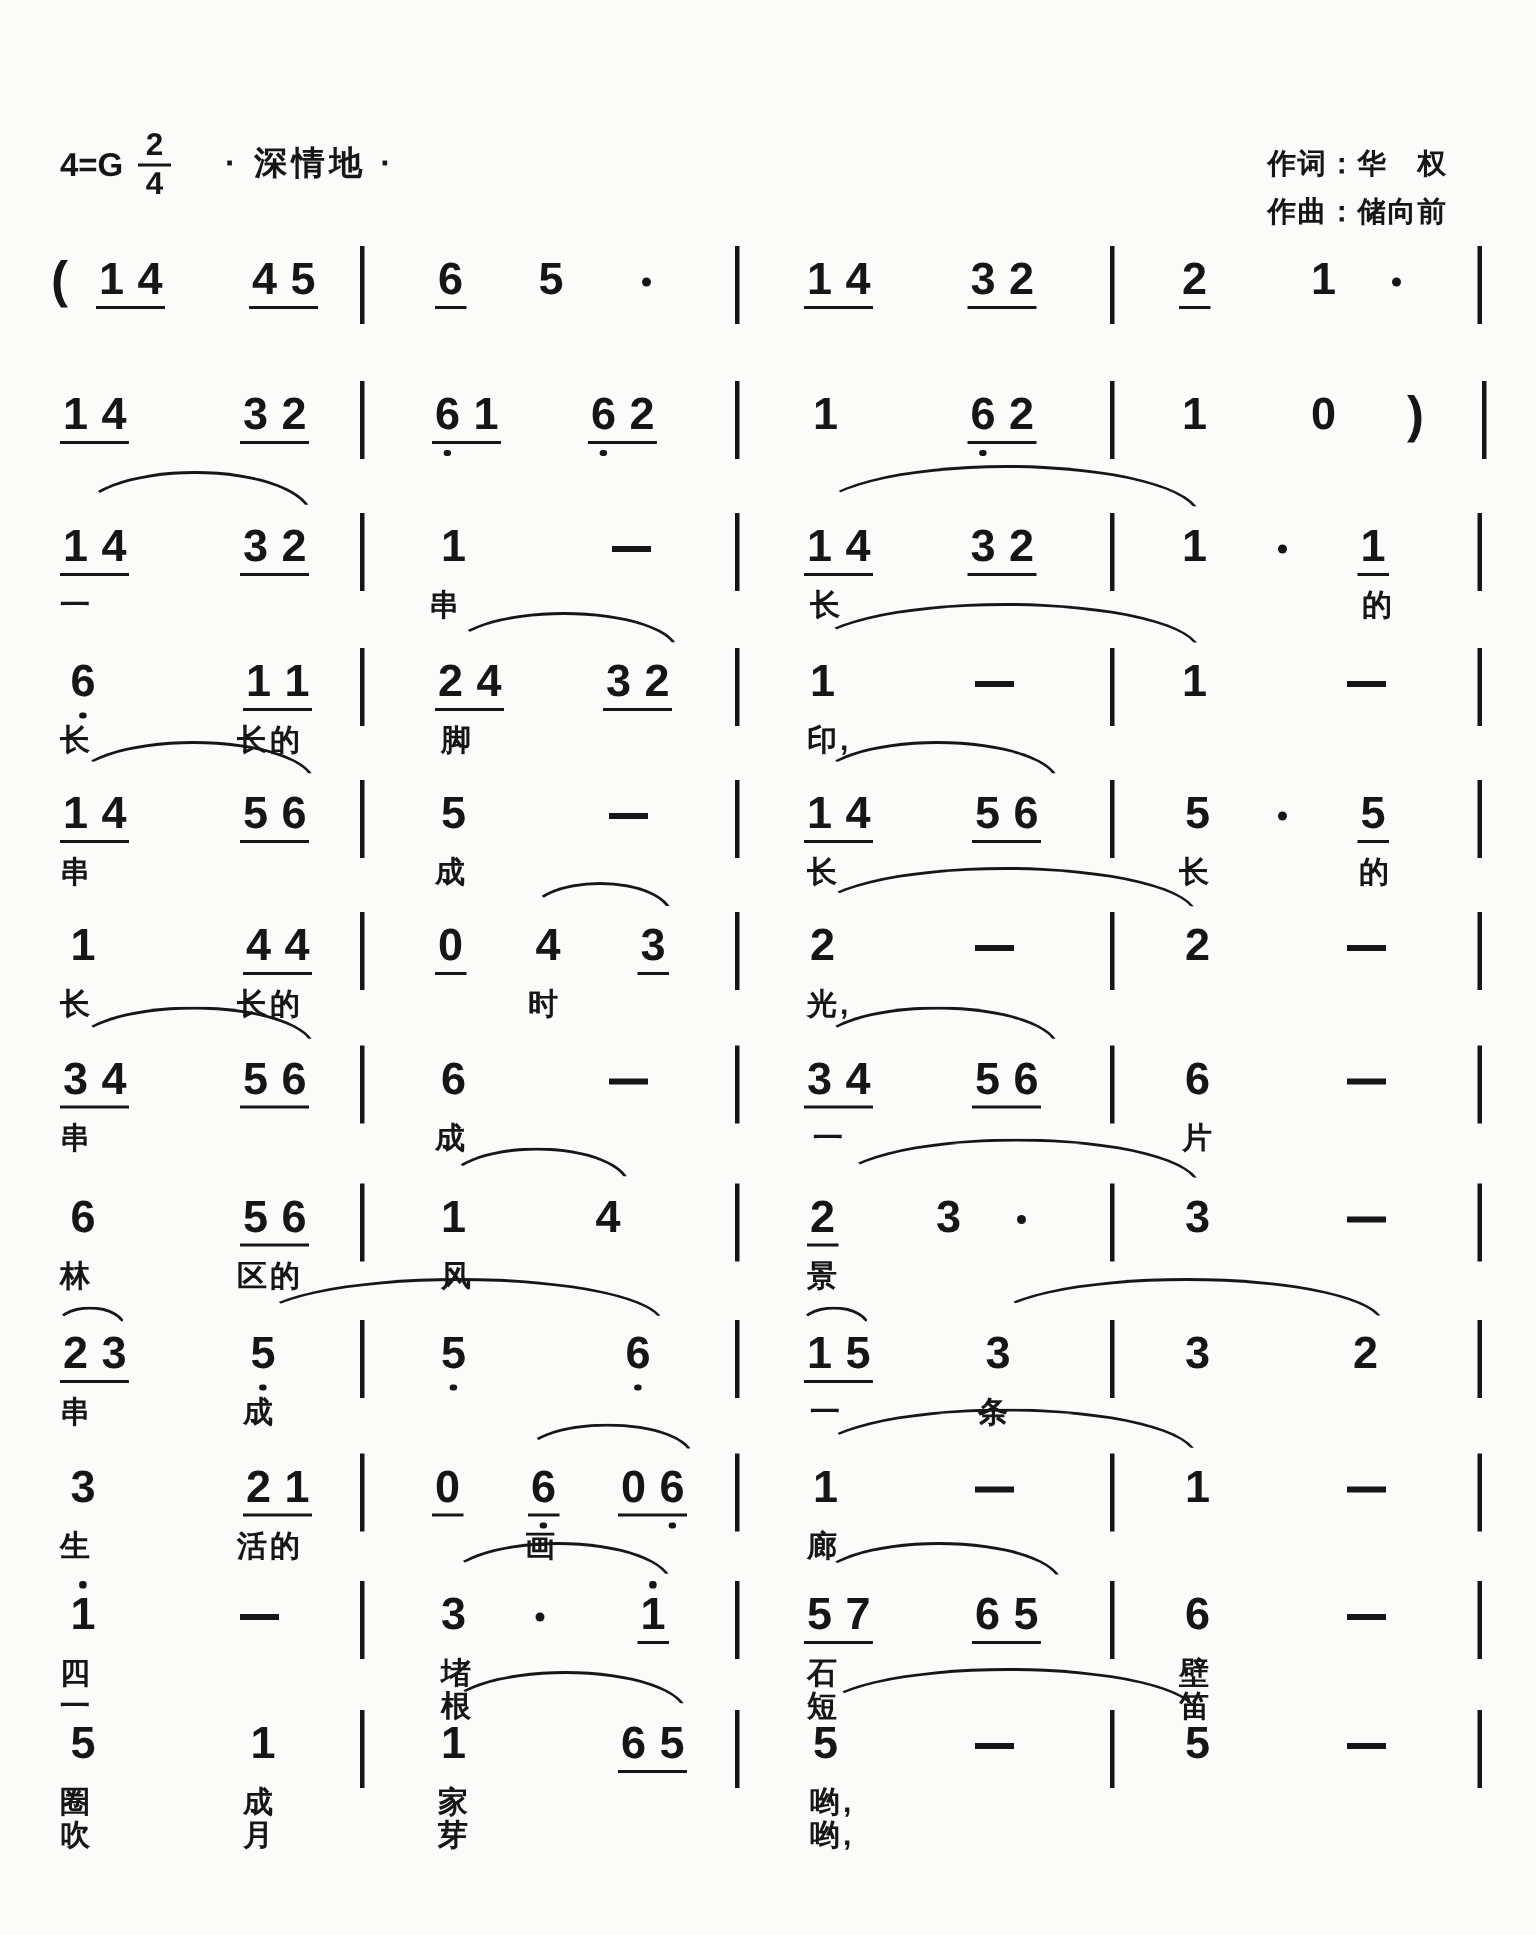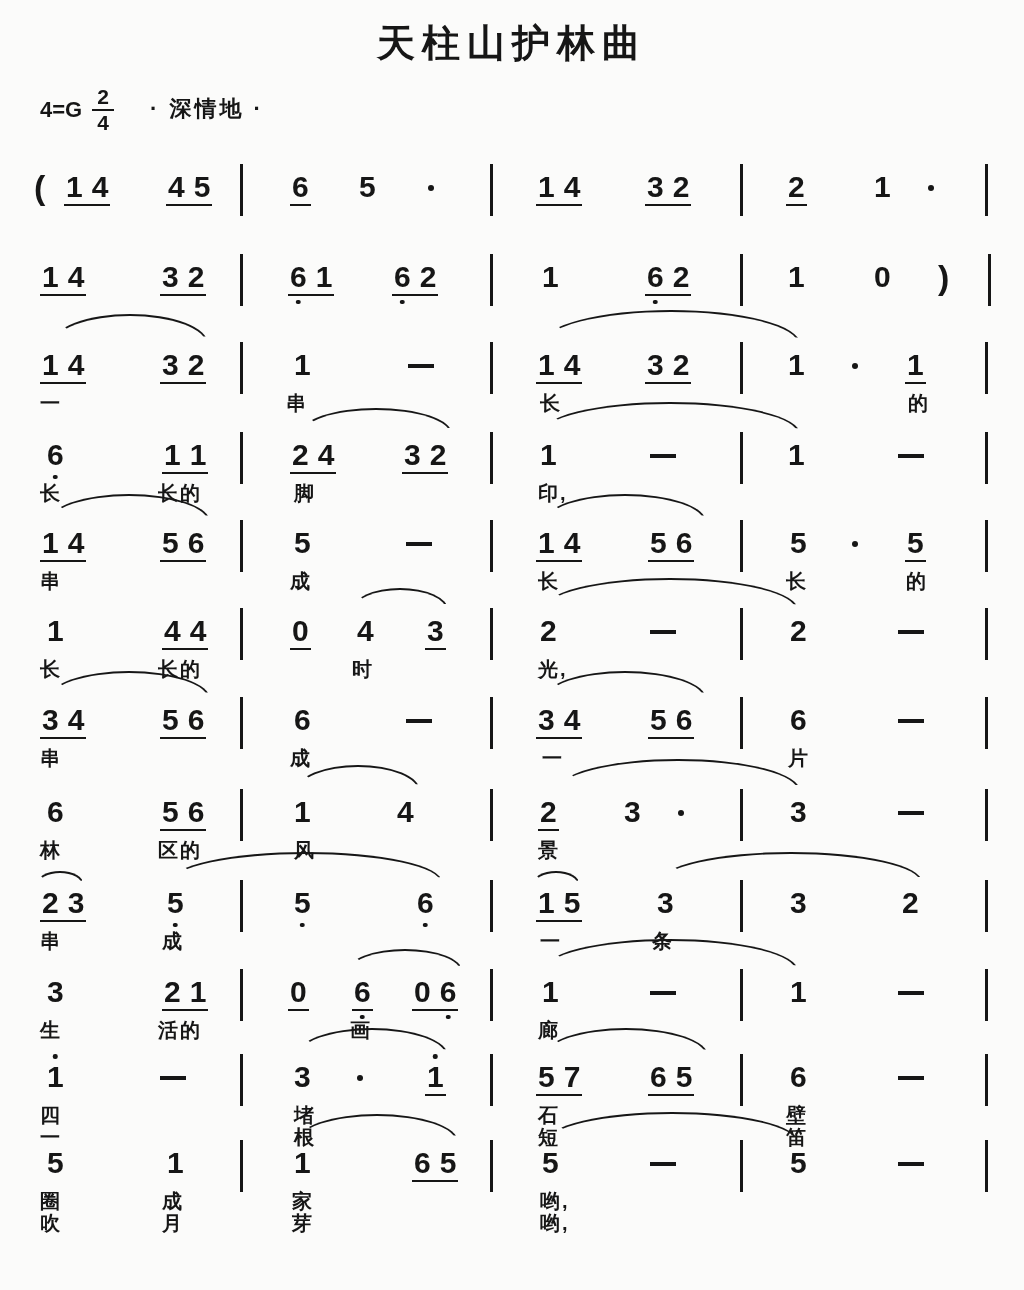--- a/index.html
+++ b/index.html
@@ -43,32 +43,35 @@
              width:48px; height:14px; top:-17px; }
   .paren { position:absolute; font-size:34px; font-weight:700; line-height:36px; top:-3px; }
   .lyric { position:absolute; font-size:20px; font-weight:600; letter-spacing:2px;
            white-space:nowrap; top:40px; }
   .lyric.row2 { top:62px; }
 </style>
 </head>
 <body>
 
 <div class="page">
-  <div class="title">天柱山护林曲</div>
 
   <div class="keysig">
     <span>4=G</span>
     <span class="frac">
       <span class="num">2</span>
       <span class="den">4</span>
     </span>
   </div>
 
   <div class="expression">· 深情地 ·</div>
 
+  <div class="credits">
+    <div>作词：华　权</div>
+    <div>作曲：储向前</div>
+  </div>
 
   <div>
       <div class="music-line" style="top: 172px;">
         <span class="paren" style="left: 34px;">(</span>
         <span class="note" style="left: 64px;">
           <span class="digits u">
             <span class="digit">1</span>
             <span class="digit">4</span>
           </span>
         </span>

